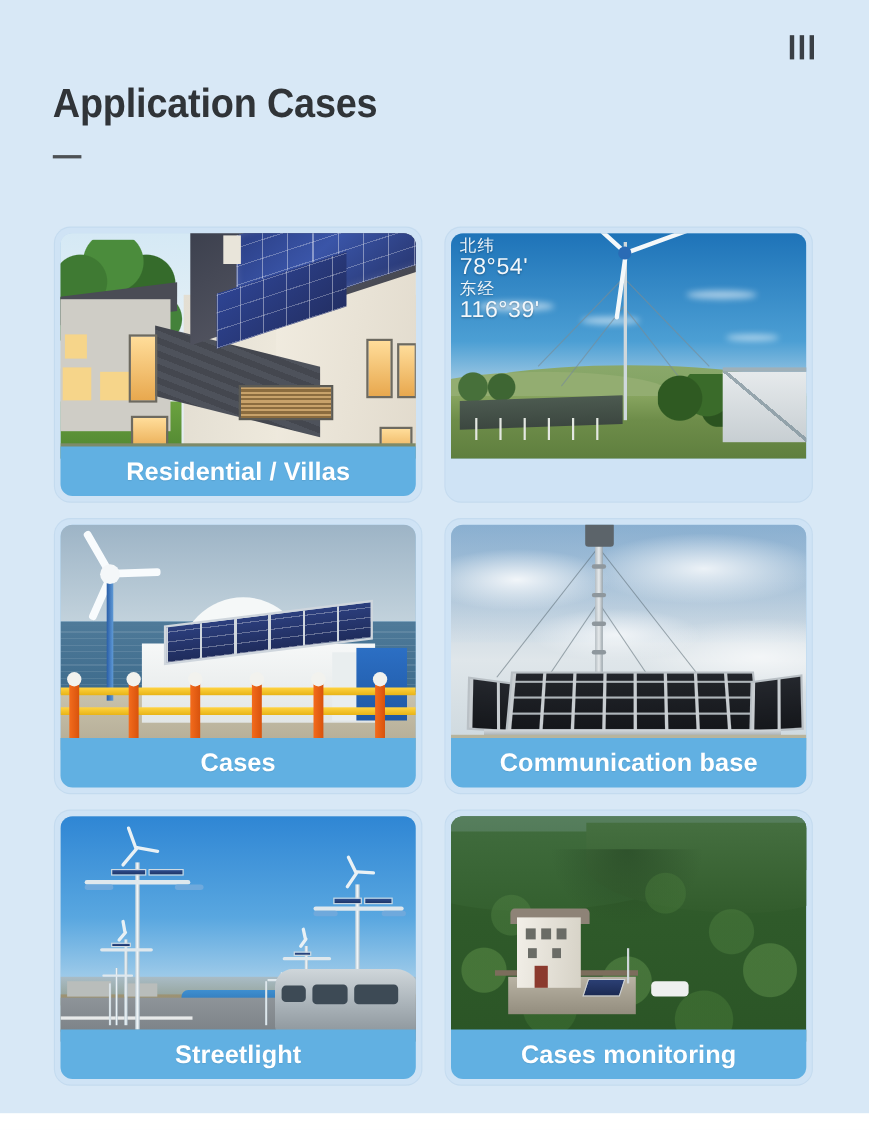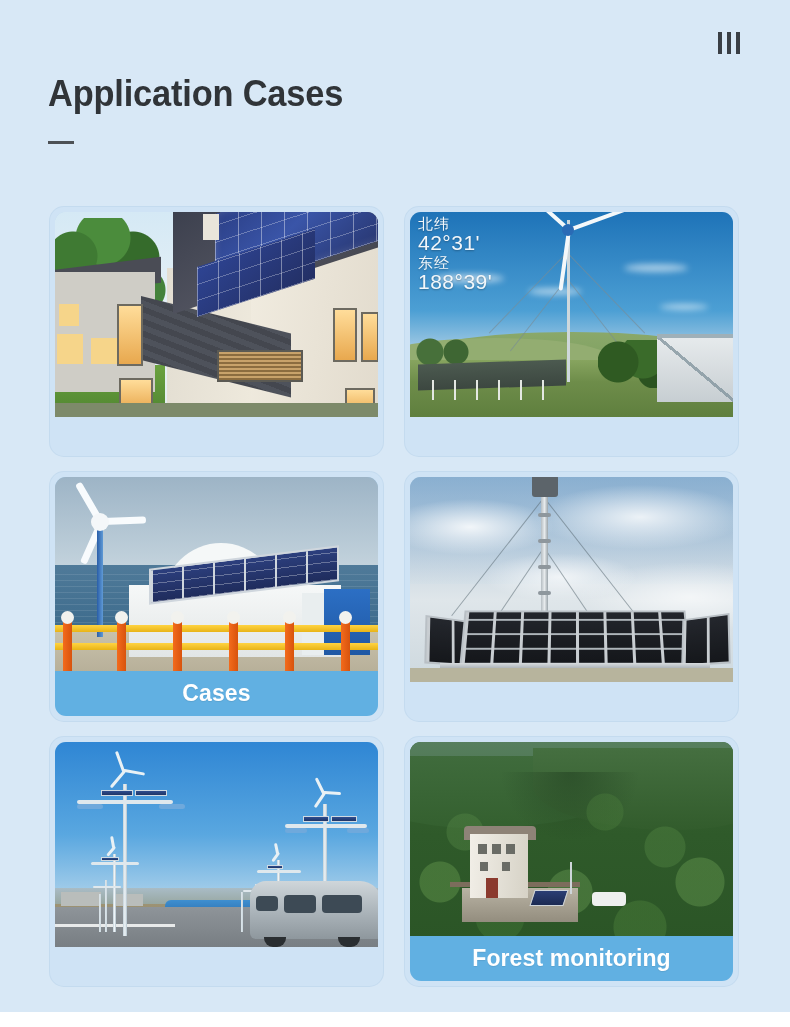--- a/index.html
+++ b/index.html
@@ -409,20 +409,21 @@
           <div class="chimney"></div>
           <div class="win" style="left:62px;  top:92px;  width:26px; height:62px;"></div>
           <div class="win" style="left:278px; top:96px;  width:24px; height:54px;"></div>
           <div class="win" style="left:306px; top:100px; width:18px; height:50px;"></div>
           <div class="win" style="left:64px;  top:166px; width:34px; height:34px;"></div>
           <div class="win" style="left:290px; top:176px; width:30px; height:28px;"></div>
           <div class="vent" style="left:162px; top:138px; width:86px; height:32px;"></div>
           <div class="ground"></div>
         </div>
       </div>
+      <div class="card-caption">Residential / Villas</div>
     </div>
 
     <div class="case-card">
       <div class="card-media">
         <div class="sc-past">
           <div class="cloud" style="left:24px;  top:62px;  width:70px; height:9px;"></div>
           <div class="cloud" style="left:118px; top:76px;  width:54px; height:7px;"></div>
           <div class="cloud" style="left:214px; top:52px;  width:64px; height:8px;"></div>
           <div class="cloud" style="left:250px; top:92px;  width:48px; height:6px;"></div>
           <div class="hills"></div>
@@ -443,23 +444,23 @@
           <div class="fencepost" style="left:44px;"></div>
           <div class="fencepost" style="left:66px;"></div>
           <div class="fencepost" style="left:88px;"></div>
           <div class="fencepost" style="left:110px;"></div>
           <div class="fencepost" style="left:132px;"></div>
           <div class="tree"></div>
           <div class="shed"></div>
         </div>
         <div class="geo-overlay">
           <div class="cn">北纬</div>
-          <div class="num">42°31'</div>
+          <div class="num">78°54'</div>
           <div class="cn">东经</div>
-          <div class="num">188°39'</div>
+          <div class="num">116°39'</div>
         </div>
       </div>
     </div>
 
     <div class="case-card">
       <div class="card-media">
         <div class="sc-board">
           <div class="sky"></div>
           <div class="sea"></div>
           <div class="seaglint"></div>
@@ -508,20 +509,21 @@
           <div class="towerseg" style="top:88px;"></div>
           <div class="towerseg" style="top:114px;"></div>
           <div class="antenna"></div>
           <div class="array-l"></div>
           <div class="array"></div>
           <div class="array-r"></div>
           <div class="rail"></div>
           <div class="grd"></div>
         </div>
       </div>
+      <div class="card-caption">Communication base</div>
     </div>
 
     <div class="case-card">
       <div class="card-media">
         <div class="sc-street">
           <div class="horizon"></div>
           <div class="field"></div>
           <div class="far-bldg" style="left:6px;   top:150px; width:40px; height:14px;"></div>
           <div class="far-bldg" style="left:58px;  top:152px; width:30px; height:12px;"></div>
           <div class="tent"></div>
@@ -568,20 +570,21 @@
           <div class="lamp-pole" style="left:44px;  top:152px; height:38px; width:2px;"></div>
 
           <div class="car"></div>
           <div class="carwin" style="right:16px;  bottom:34px; width:40px; height:18px;"></div>
           <div class="carwin" style="right:62px;  bottom:34px; width:32px; height:18px;"></div>
           <div class="carwin" style="right:100px; bottom:36px; width:22px; height:15px;"></div>
           <div class="carwheel" style="right:18px;  bottom:0;"></div>
           <div class="carwheel" style="right:92px;  bottom:0;"></div>
         </div>
       </div>
+      <div class="card-caption">Streetlight</div>
     </div>
 
     <div class="case-card">
       <div class="card-media">
         <div class="sc-forest">
           <div class="ridge-far"></div>
           <div class="ridge-mid"></div>
           <div class="ridge-r"></div>
           <div class="valley"></div>
           <div class="canopy"></div>
@@ -593,17 +596,17 @@
           <div class="tower-win" style="left:82px; top:102px; width:9px;  height:10px;"></div>
           <div class="tower-win" style="left:96px; top:102px; width:9px;  height:10px;"></div>
           <div class="tower-win" style="left:70px; top:120px; width:8px;  height:9px;"></div>
           <div class="tower-win" style="left:92px; top:120px; width:8px;  height:9px;"></div>
           <div class="tower-door"></div>
           <div class="mast"></div>
           <div class="pv-small"></div>
           <div class="vehicle"></div>
         </div>
       </div>
-      <div class="card-caption">Forest monitoring</div>
+      <div class="card-caption">Cases monitoring</div>
     </div>
 
   </div>
 </div>
 
 </body></html>

